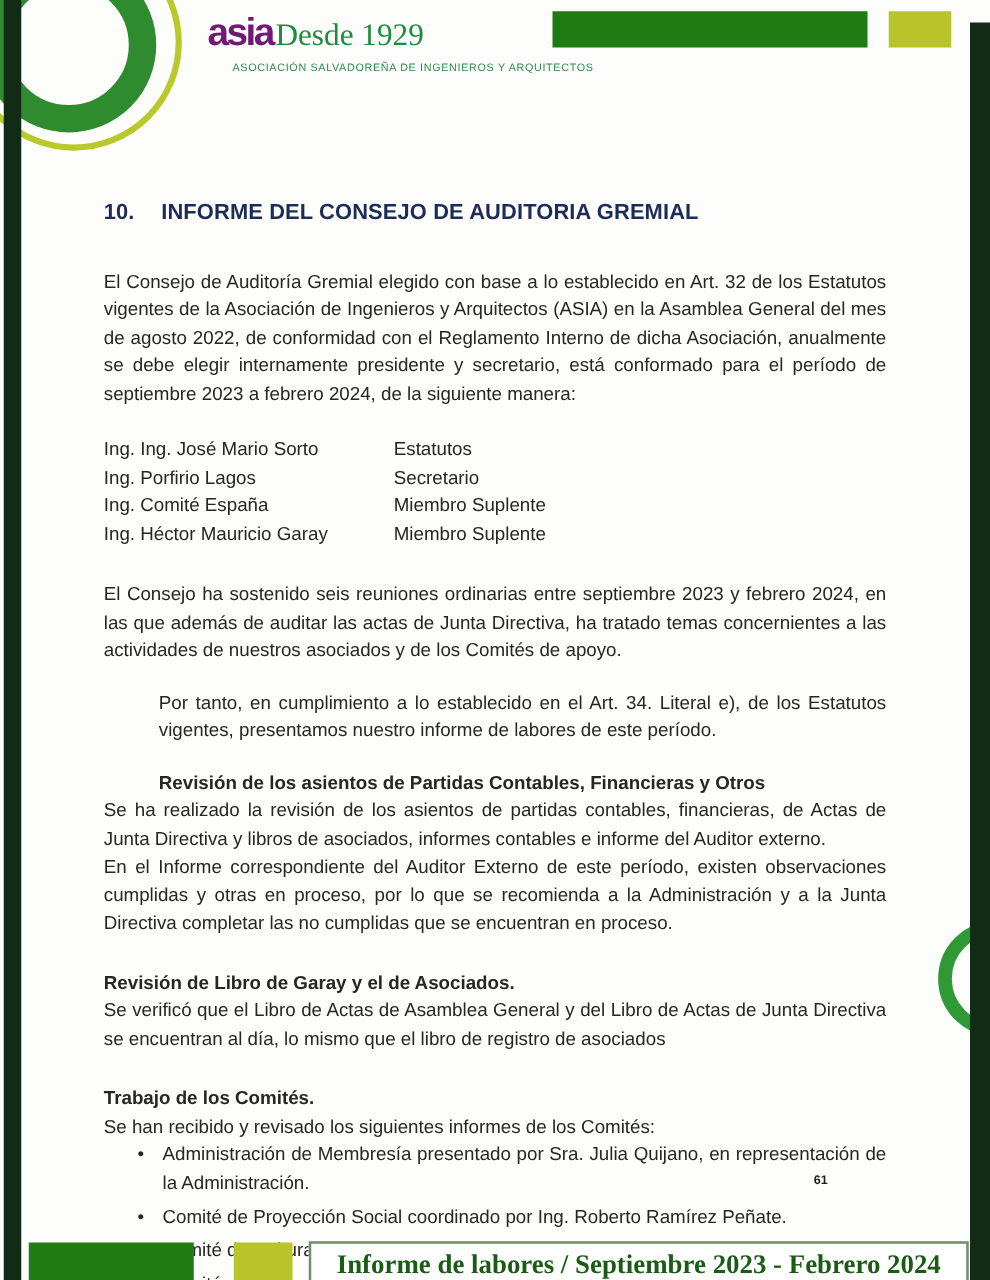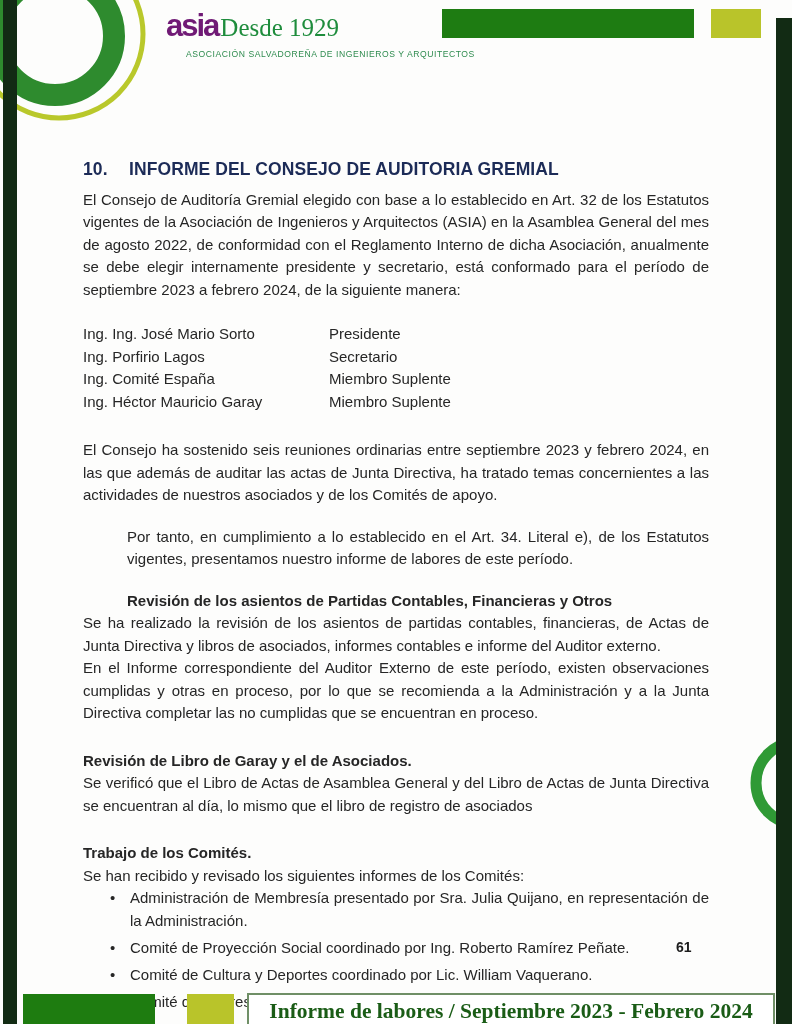--- a/index.html
+++ b/index.html
@@ -56,44 +56,44 @@
     margin: 1px 15px 0 20px; white-space: nowrap;
   }
 
   
   .content {
     position: absolute; left: 83px; top: 158px; width: 626px;
     color: #262626; font-size: 15px; line-height: 22.5px; z-index: 4;
   }
   .doc-title {
     color: #1c2b57; font-weight: bold; font-size: 17.5px;
-    margin-bottom: 8px; letter-spacing: 0.1px;
+    margin-bottom: 34px; letter-spacing: 0.1px;
   }
   .doc-title .num { display: inline-block; width: 46px; }
   .para { text-align: justify; }
   .members { margin: 22px 0 26px 0; }
-  .member-row { display: flex; gap: 14px; }
+  .member-row { display: flex; }
   .member-name { width: 232px; }
   .sect-heading { font-weight: bold; margin-top: 21px; }
   .gap-lg { margin-top: 25px; }
   .gap-md { margin-top: 19px; margin-left: 44px; }
   .bullets { margin-top: 0; }
   .bullet-item {
     position: relative; padding-left: 47px; text-align: justify;
     margin-bottom: 4.5px;
   }
   .bullet-item::before {
     content: "•"; position: absolute; left: 27px; top: 0;
     font-size: 15px; color: #262626;
   }
 
   
   .page-number {
-    position: absolute; left: 676px; top: 939px; z-index: 4;
-    font-weight: bold; font-size: 14px; color: #1c1c1c;
+    position: absolute; left: 651px; top: 939px; z-index: 4;
+    font-weight: bold; font-size: 10px; color: #1c1c1c;
   }
   .footer-green-rect {
     position: absolute; left: 23px; top: 994px; width: 132px; height: 30px;
     background: #1e7c10; z-index: 4;
   }
   .footer-yellow-square {
     position: absolute; left: 187px; top: 994px; width: 47px; height: 30px;
     background: #b9c42a; z-index: 4;
   }
   .footer-banner {
@@ -138,21 +138,21 @@
 
     <div class="doc-title">
       <span class="num">10.</span><span>INFORME DEL CONSEJO DE AUDITORIA GREMIAL</span>
     </div>
 
     <p class="para">El Consejo de Auditoría Gremial elegido con base a lo establecido en Art. 32 de los Estatutos vigentes de la Asociación de Ingenieros y Arquitectos (ASIA) en la Asamblea General del mes de agosto 2022, de conformidad con el Reglamento Interno de dicha Asociación, anualmente se debe elegir internamente presidente y secretario, está conformado para el período de septiembre 2023 a febrero 2024, de la siguiente manera:</p>
 
     <div class="members">
       <div class="member-row">
         <span class="member-name">Ing. Ing. José Mario Sorto</span>
-        <span class="member-role">Presidente</span>
+        <span class="member-role">Estatutos</span>
       </div>
       <div class="member-row">
         <span class="member-name">Ing. Porfirio Lagos</span>
         <span class="member-role">Secretario</span>
       </div>
       <div class="member-row">
         <span class="member-name">Ing. Comité España</span>
         <span class="member-role">Miembro Suplente</span>
       </div>
       <div class="member-row">

